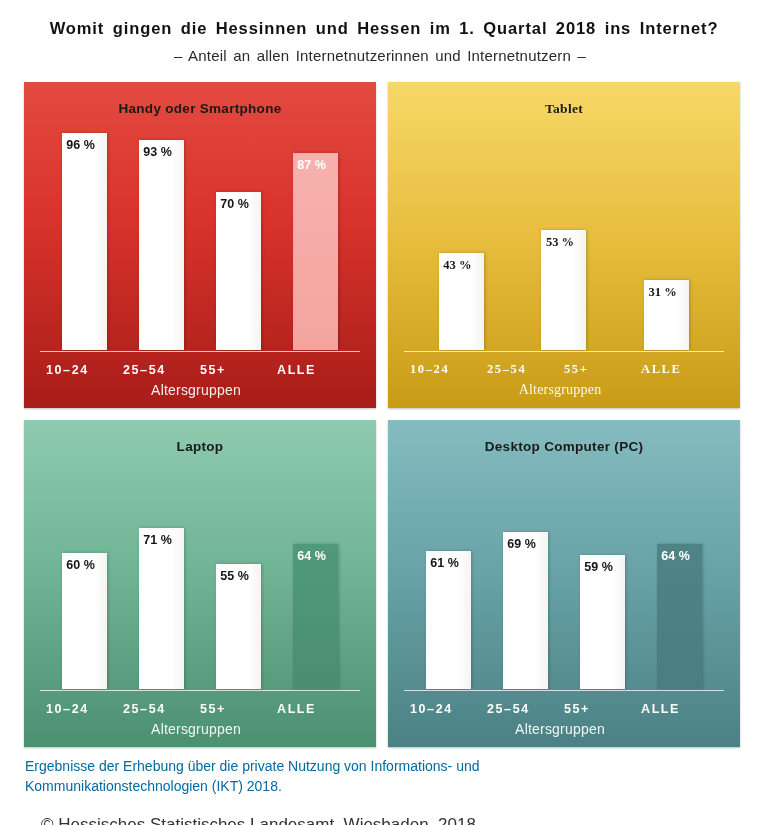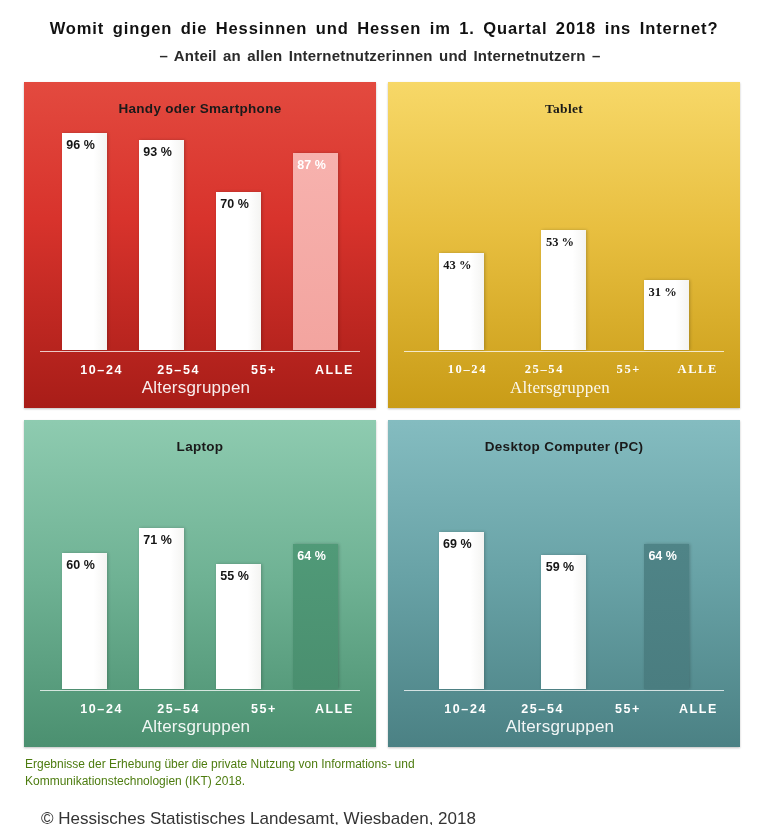--- a/index.html
+++ b/index.html
@@ -30,21 +30,21 @@
     font-size: 16.5px;
     font-weight: bold;
     letter-spacing: 0.9px;
     word-spacing: 3px;
     color: #111111;
     margin: 0;
     line-height: 1.35;
   }
   .chart-subtitle {
     font-size: 15px;
-    font-weight: bold;
+    font-weight: normal;
     color: #2a2a2a;
     margin: 7px 8px 0 0;
     letter-spacing: 0.2px;
     word-spacing: 2px;
     line-height: 1.3;
   }
 
   
   .panel-grid {
     position: absolute;
@@ -146,47 +146,47 @@
   .tick-row {
     position: absolute;
     left: 22px;
     right: 22px;
     bottom: 31px;
     display: flex;
     justify-content: space-around;
   }
   .tick-label {
     width: 25%;
-    text-align: right;
+    text-align: left;
     font-size: 12.5px;
     font-weight: bold;
     color: #ffffff;
     letter-spacing: 1.6px;
   }
   .axis-caption {
     position: absolute;
     left: 0;
     right: 8px;
     bottom: 10px;
     text-align: center;
-    font-size: 17px;
+    font-size: 14px;
     color: rgba(255,255,255,0.92);
     letter-spacing: 0.2px;
   }
 
   
   .footer {
     position: absolute;
     left: 25px;
     top: 756px;
     width: 700px;
   }
   .footer-line {
-    font-size: 12px;
-    color: #4d7c0f;
+    font-size: 14px;
+    color: #0369a1;
     line-height: 1.45;
     margin: 0;
     white-space: pre-line;
   }
   .footer-copyright {
     font-size: 17px;
     color: #333333;
     line-height: 1.45;
     margin: 16px;
   }
@@ -304,20 +304,25 @@
         <span class="tick-label">ALLE</span>
       </div>
       <div class="axis-caption">Altersgruppen</div>
     </div>
 
     <div class="panel panel-teal">
       <p class="panel-title">Desktop Computer (PC)</p>
       <div class="plot">
         <div class="bars">
           <div class="bar-slot">
+            <div class="bar bar-white" style="height:61%">
+              <span class="bar-value">61 %</span>
+            </div>
+          </div>
+          <div class="bar-slot">
             <div class="bar bar-white" style="height:69%">
               <span class="bar-value">69 %</span>
             </div>
           </div>
           <div class="bar-slot">
             <div class="bar bar-white" style="height:59%">
               <span class="bar-value">59 %</span>
             </div>
           </div>
           <div class="bar-slot">

